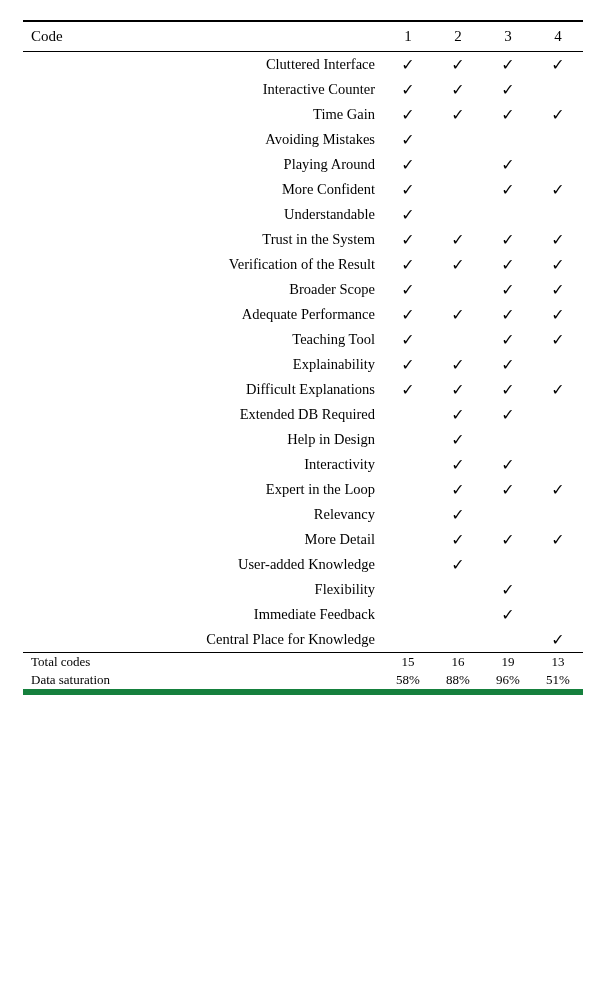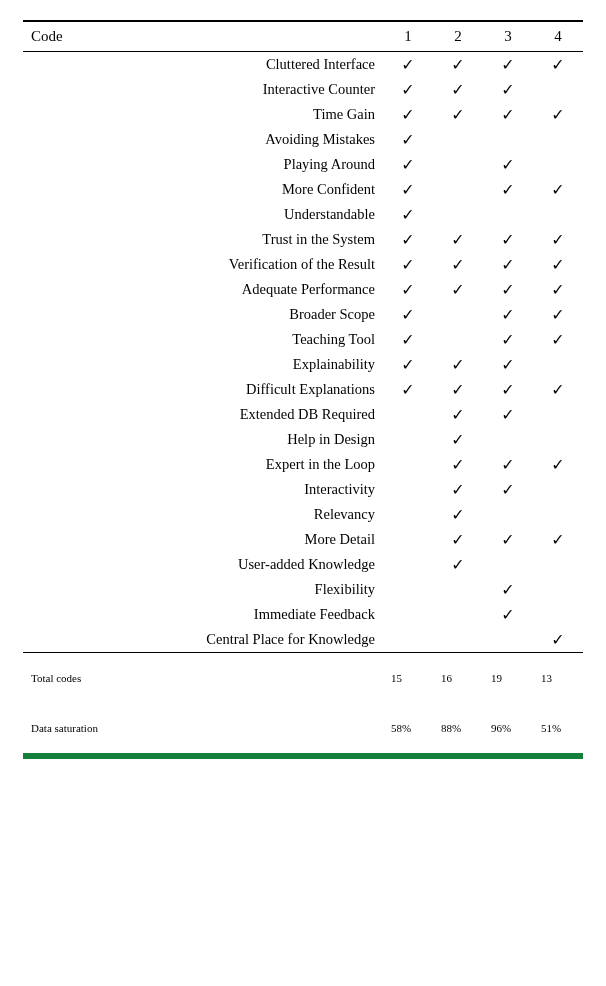--- a/index.html
+++ b/index.html
@@ -55,30 +55,30 @@
     tbody tr td.col-code {
       text-align: right;
     }
 
     tbody tr td.col-check {
       text-align: center;
       font-size: 16px;
     }
 
     tfoot tr td {
-      padding: 19px 8px;
-      font-size: 11px;
+      padding: 1px 8px;
+      font-size: 13px;
     }
 
     tfoot tr td.col-code {
       text-align: left;
     }
 
     tfoot tr td.col-check {
-      text-align: left;
+      text-align: center;
     }
 
     .top-rule {
       border-top: 2px solid #000;
     }
 
     .inner-top-rule {
       border-top: 1px solid #000;
     }
 
@@ -159,34 +159,34 @@
           <td class="col-check">✓</td>
         </tr>
         <tr>
           <td class="col-code">Verification of the Result</td>
           <td class="col-check">✓</td>
           <td class="col-check">✓</td>
           <td class="col-check">✓</td>
           <td class="col-check">✓</td>
         </tr>
         <tr>
+          <td class="col-code">Broader Scope</td>
+          <td class="col-check">✓</td>
+          <td class="col-check"></td>
+          <td class="col-check">✓</td>
+          <td class="col-check">✓</td>
+        </tr>
+        <tr>
           <td class="col-code">Adequate Performance</td>
           <td class="col-check">✓</td>
           <td class="col-check">✓</td>
           <td class="col-check">✓</td>
           <td class="col-check">✓</td>
         </tr>
         <tr>
-          <td class="col-code">Broader Scope</td>
-          <td class="col-check">✓</td>
-          <td class="col-check"></td>
-          <td class="col-check">✓</td>
-          <td class="col-check">✓</td>
-        </tr>
-        <tr>
           <td class="col-code">Teaching Tool</td>
           <td class="col-check">✓</td>
           <td class="col-check"></td>
           <td class="col-check">✓</td>
           <td class="col-check">✓</td>
         </tr>
         <tr>
           <td class="col-code">Explainability</td>
           <td class="col-check">✓</td>
           <td class="col-check">✓</td>
@@ -208,32 +208,32 @@
           <td class="col-check"></td>
         </tr>
         <tr>
           <td class="col-code">Help in Design</td>
           <td class="col-check"></td>
           <td class="col-check">✓</td>
           <td class="col-check"></td>
           <td class="col-check"></td>
         </tr>
         <tr>
+          <td class="col-code">Interactivity</td>
+          <td class="col-check"></td>
+          <td class="col-check">✓</td>
+          <td class="col-check">✓</td>
+          <td class="col-check"></td>
+        </tr>
+        <tr>
           <td class="col-code">Expert in the Loop</td>
           <td class="col-check"></td>
           <td class="col-check">✓</td>
           <td class="col-check">✓</td>
           <td class="col-check">✓</td>
-        </tr>
-        <tr>
-          <td class="col-code">Interactivity</td>
-          <td class="col-check"></td>
-          <td class="col-check">✓</td>
-          <td class="col-check">✓</td>
-          <td class="col-check"></td>
         </tr>
         <tr>
           <td class="col-code">Relevancy</td>
           <td class="col-check"></td>
           <td class="col-check">✓</td>
           <td class="col-check"></td>
           <td class="col-check"></td>
         </tr>
         <tr>
           <td class="col-code">More Detail</td>

